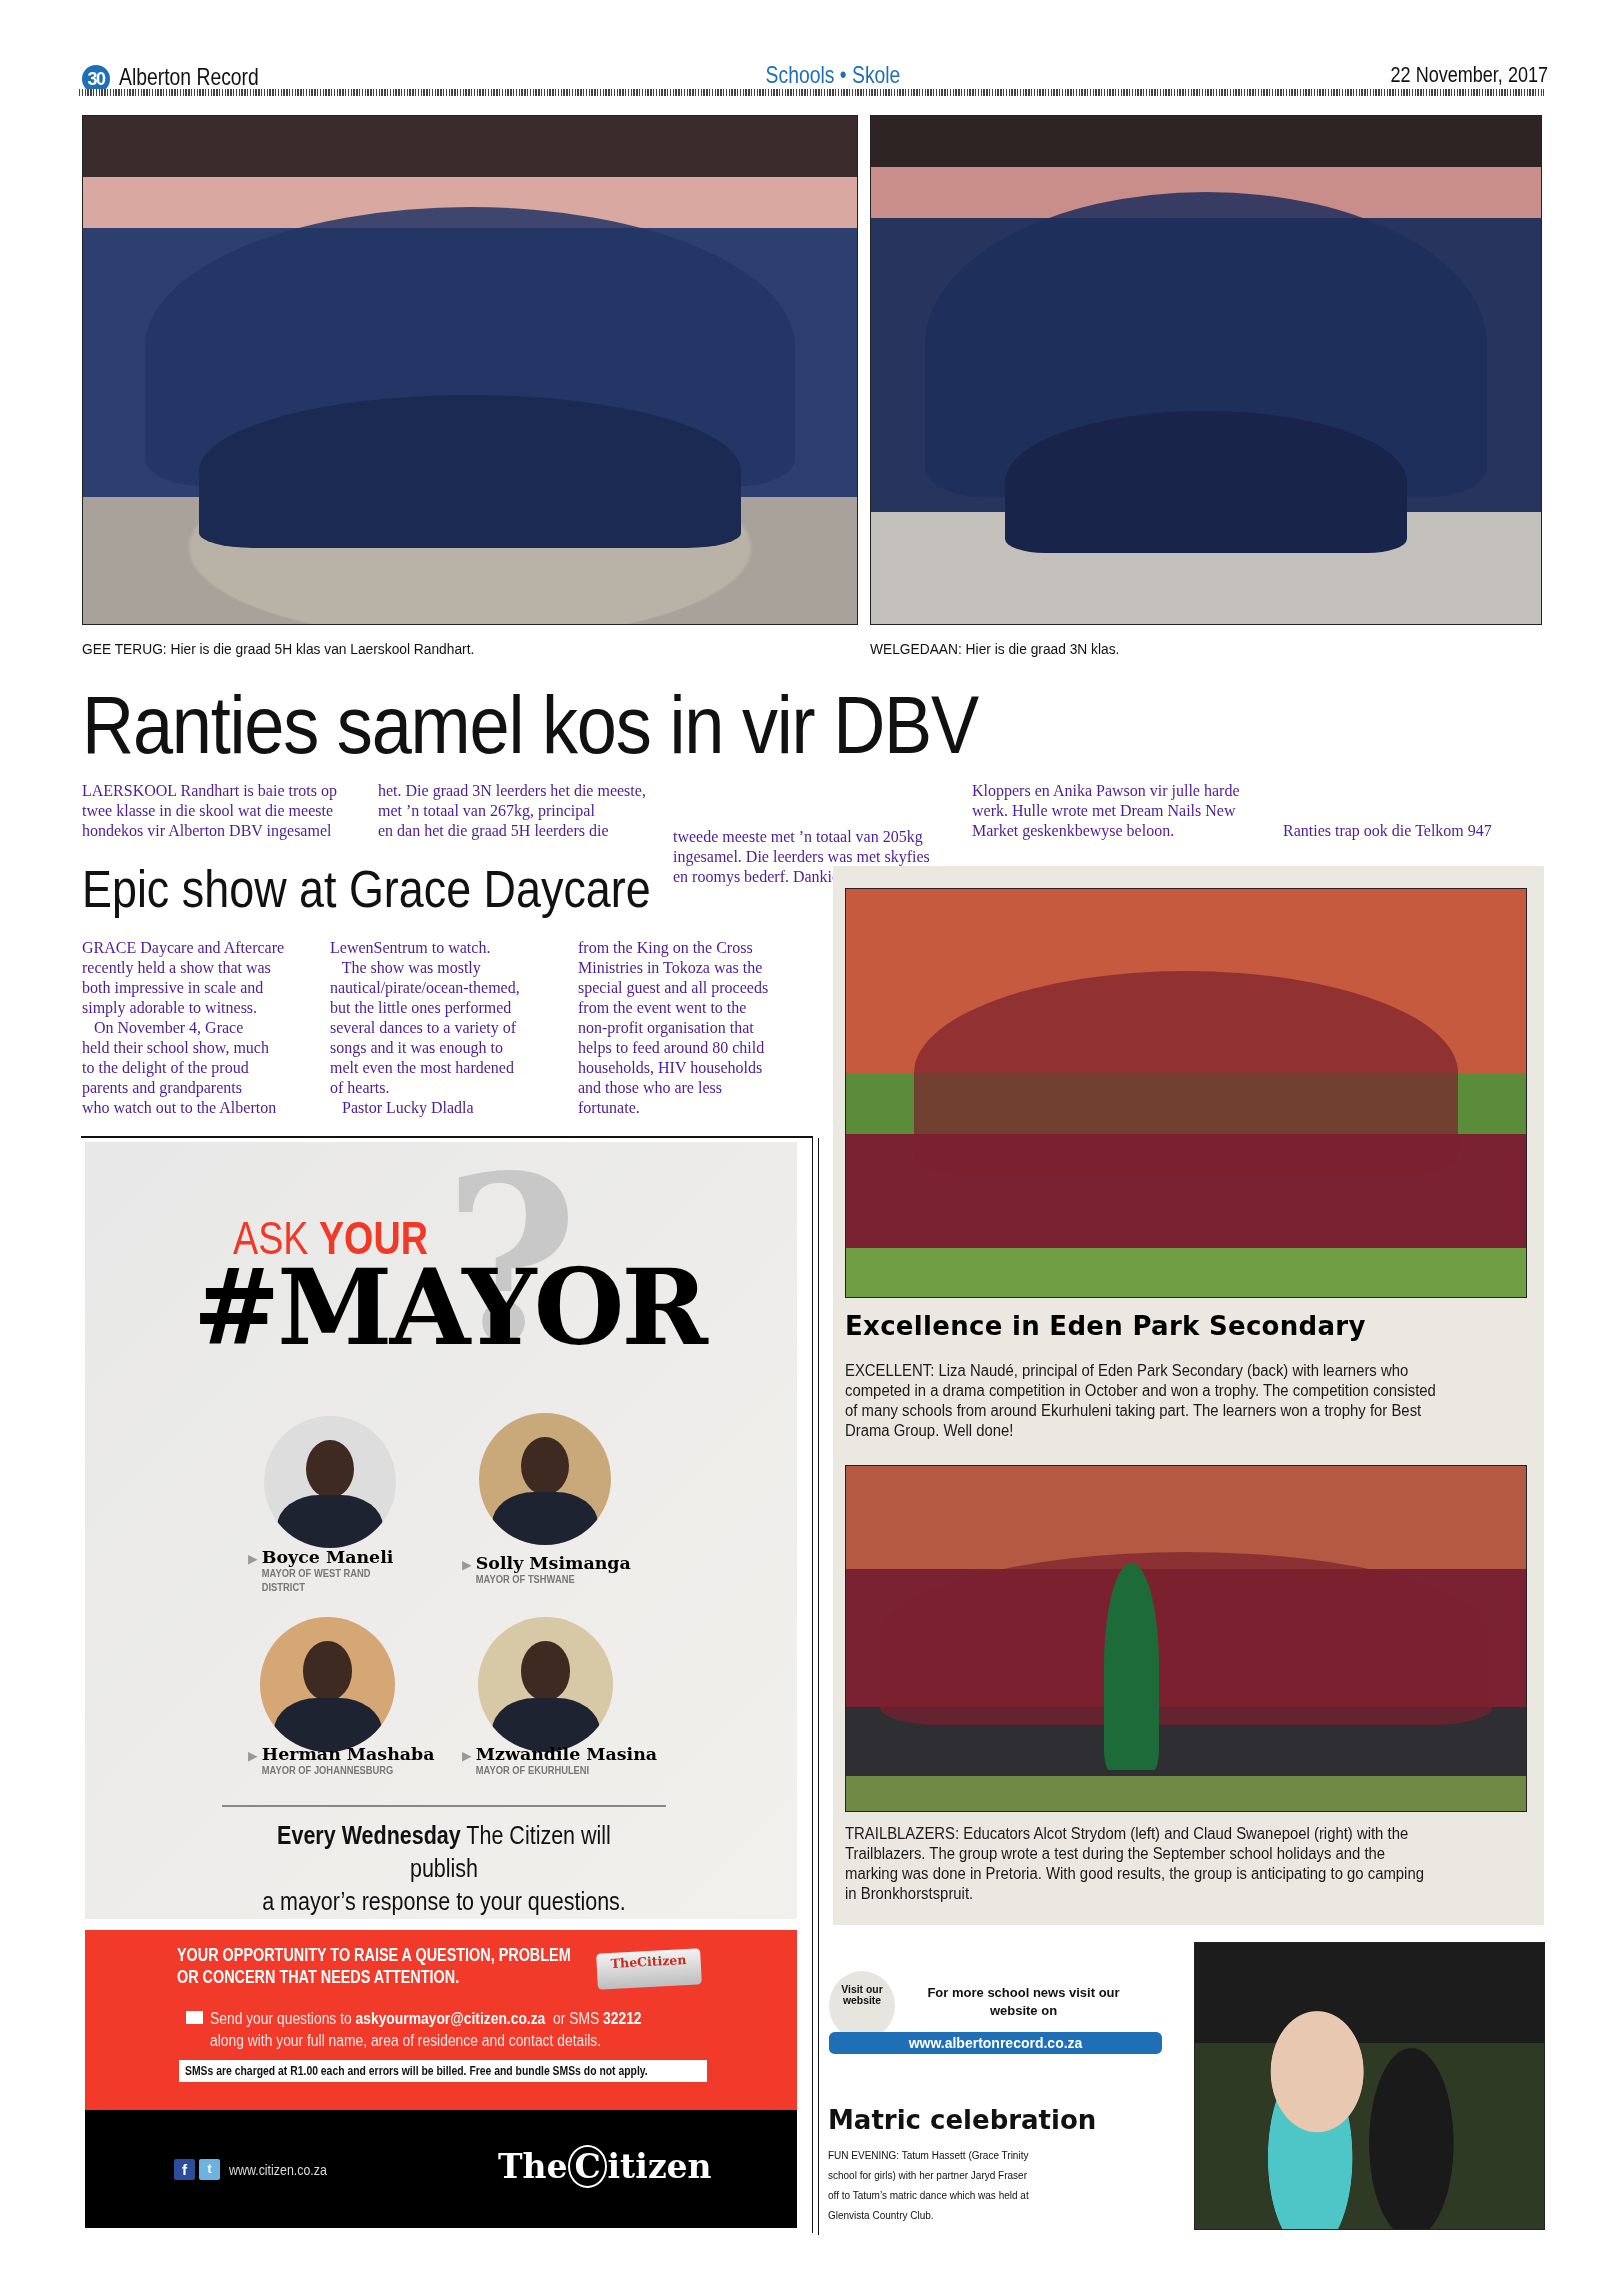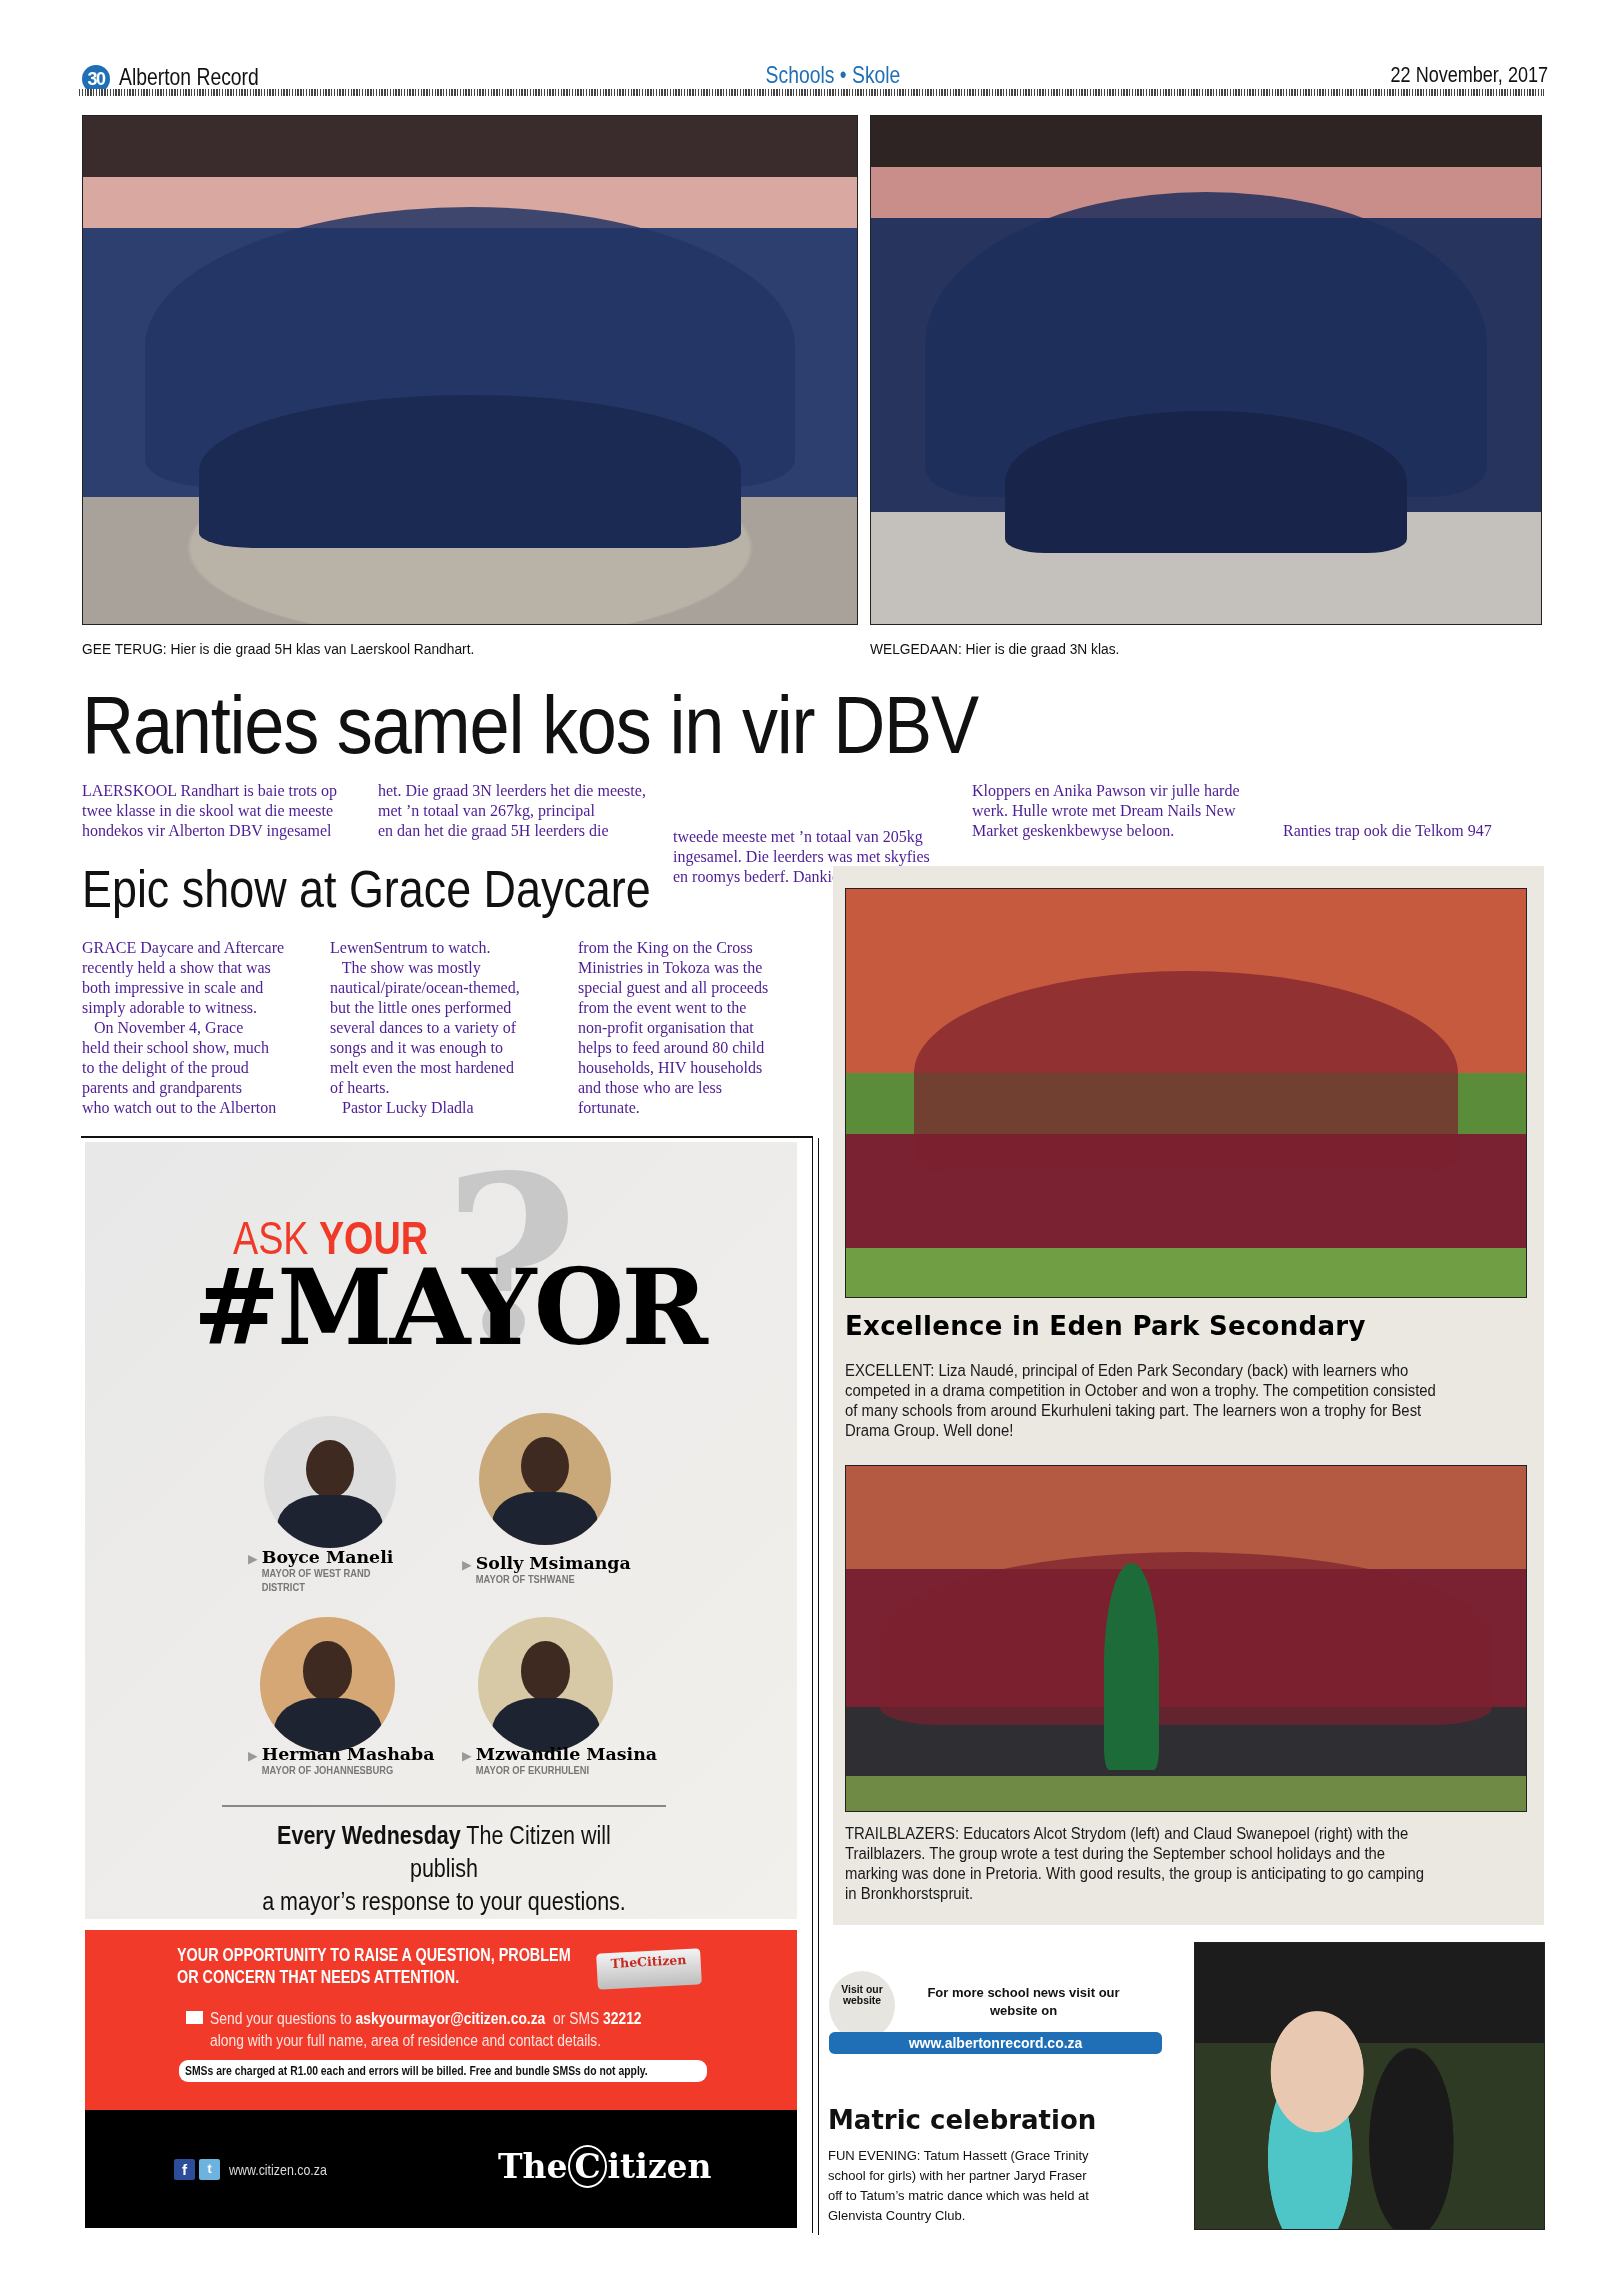--- a/index.html
+++ b/index.html
@@ -59,42 +59,42 @@
   .m-arrow { color: #999; font-size: 12.5px; margin-right: 4.2px; }
   .m-title { font-weight: bold; font-size: 10.4px; color: #777; line-height: 14px; transform: scaleX(0.9); transform-origin: left; }
   .ad-rule { left: 222px; top: 1805px; width: 444px; height: 2.1px; background: #888; }
   .every { left: 208px; top: 1819px; width: 472px; text-align: center; font-size: 25px; line-height: 33px; color: #111; transform: scaleX(0.86); }
   .every b { font-weight: bold; }
   .red { left: 85px; top: 1930px; width: 712px; height: 180px; background: #f13a2a; }
   .red-h { left: 177px; top: 1944px; font-weight: bold; font-size: 18px; line-height: 22px; color: #fff; transform: scaleX(0.8); transform-origin: left; white-space: nowrap; }
   .red-t { left: 187px; top: 2008px; font-size: 16.7px; line-height: 21px; color: #fde6e2; transform: scaleX(0.83); transform-origin: left; white-space: nowrap; }
   .red-t b { color: #fff; }
   .mail { left: 186px; top: 2011px; width: 16.7px; height: 12.5px; background: #fff; }
-  .sms-box { left: 179px; top: 2060px; width: 528px; height: 22px; background: #fff; font-weight: bold; font-size: 13px; line-height: 22px; padding-left: 5.6px; white-space: nowrap; border-radius: 9px; }
+  .sms-box { left: 179px; top: 2060px; width: 528px; height: 22px; background: #fff; font-weight: bold; font-size: 13px; line-height: 22px; padding-left: 5.6px; white-space: nowrap; }
   .sms-box span { display: inline-block; transform: scaleX(0.8); transform-origin: left; }
   .paper { left: 597px; top: 1951px; width: 104px; height: 36px; background: linear-gradient(180deg, #f3f3f3, #bdbdbd); border-radius: 4.2px; transform: rotate(-3deg); }
   .paper span { display: block; color: #c62a20; font-family: "DejaVu Serif", serif; font-weight: bold; font-size: 12.5px; text-align: center; line-height: 21px; }
   .black { left: 85px; top: 2110px; width: 712px; height: 118px; background: #000; }
   .social { left: 174px; top: 2159px; width: 21px; height: 21px; border-radius: 2.1px; color: #fff; font-weight: bold; font-size: 15.3px; text-align: center; line-height: 21px; }
   .cit-url { left: 229px; top: 2162px; font-size: 14.6px; color: #ddd; transform: scaleX(0.85); transform-origin: left; }
   .cit-logo { left: 498px; top: 2145px; font-family: "DejaVu Serif", serif; font-weight: bold; font-size: 33px; color: #fff; white-space: nowrap; }
   .cit-logo .c { display: inline-block; border: 2.1px solid #fff; border-radius: 50%; padding: 0 4.2px; margin: 0 0.7px; }
 
   
   .visit-circ { left: 829px; top: 1971px; width: 66px; height: 69px; border-radius: 50%; background: #e7e5df; font-weight: bold; font-size: 10.4px; text-align: center; padding-top: 12.5px; line-height: 11.8px; }
   .visit-txt { left: 909px; top: 1984px; width: 229px; text-align: center; font-weight: bold; font-size: 13px; line-height: 18px; }
   .url-bar { left: 829px; top: 2032px; width: 333px; height: 22px; background: #1f6fb7; border-radius: 5.6px; color: #fff; font-weight: bold; font-size: 14px; text-align: center; line-height: 22px; }
   .ph5 { left: 1194px; top: 1942px; width: 351px; height: 288px;
     background:
       radial-gradient(ellipse 22% 35% at 35% 45%, #e9c8b2 0 60%, transparent 61%),
       radial-gradient(ellipse 20% 55% at 33% 75%, #4ec5c6 0 60%, transparent 61%),
       radial-gradient(ellipse 20% 55% at 62% 70%, #1a1a1a 0 60%, transparent 61%),
       linear-gradient(180deg, #1c1c1c 0 35%, #2f3a24 35% 100%); }
   .matric-h { left: 828px; top: 2105px; font-family: "DejaVu Sans", sans-serif; font-weight: bold; font-size: 26px; white-space: nowrap; }
-  .matric-c { left: 828px; top: 2146px; font-size: 13px; line-height: 20px; color: #111; white-space: nowrap; }
+  .matric-c { left: 828px; top: 2146px; font-size: 10px; line-height: 20px; color: #111; white-space: nowrap; }
 
   .vrule { left: 818px; top: 1138px; width: 1.4px; height: 1097px; background: #111; }
 </style>
 </head>
 <body>
 
 <div class="abs hdr-num">30</div>
 <div class="abs hdr-pub">Alberton Record</div>
 <div class="abs hdr-sec">Schools • Skole</div>
 <div class="abs hdr-date">22 November, 2017</div>

